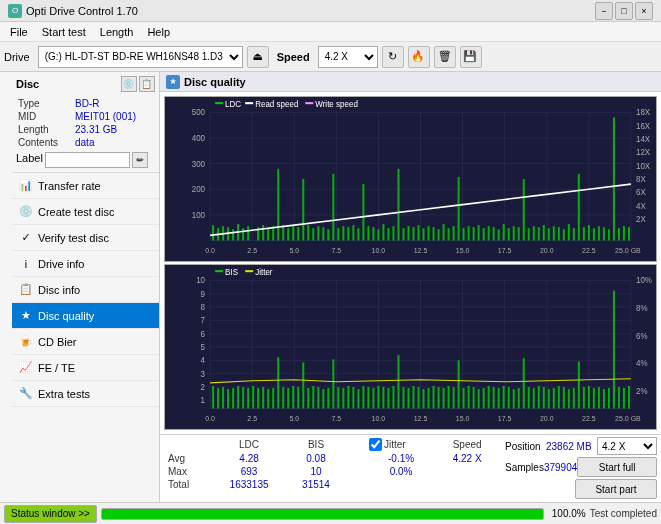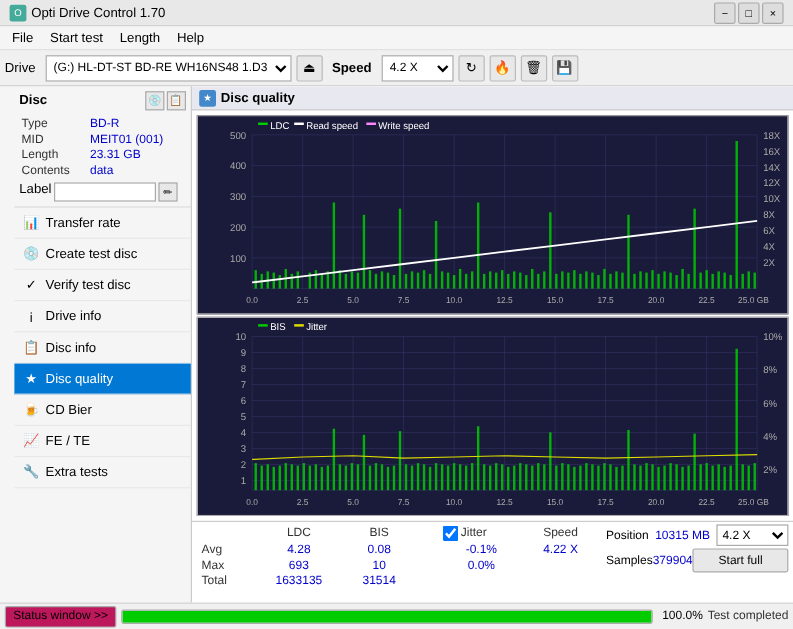--- a/index.html
+++ b/index.html
@@ -43,21 +43,21 @@
     .label-btn { width: 16px; height: 16px; border: 1px solid #aaa; background: #e8e8e8; cursor: pointer; display: flex; align-items: center; justify-content: center; font-size: 9px; }
     
     
     .nav-items { flex: 1; }
     .nav-item { display: flex; align-items: center; height: 26px; padding: 0 6px; cursor: pointer; font-size: 11px; gap: 4px; border-bottom: 1px solid #e8e8e8; }
     .nav-item.active { background: #0078d4; color: white; }
     .nav-icon { width: 16px; height: 16px; display: flex; align-items: center; justify-content: center; flex-shrink: 0; }
     
     
     .statusbar { height: 22px; background: #f0f0f0; border-top: 1px solid #ccc; display: flex; align-items: center; padding: 0 4px; gap: 4px; }
-    .status-btn { height: 18px; border: 1px solid #aaa; background: #be185d; cursor: pointer; font-size: 10px; padding: 0 6px; border-radius: 2px; }
+    .status-btn { height: 18px; border: 1px solid #aaa; background: #84cc16; cursor: pointer; font-size: 10px; padding: 0 6px; border-radius: 2px; }
     .progress-bar-container { flex: 1; height: 12px; background: #ddd; border: 1px solid #aaa; border-radius: 2px; overflow: hidden; }
     .progress-bar-fill { height: 100%; background: #00cc00; }
     .progress-text { font-size: 10px; margin-left: 4px; }
     .status-text { font-size: 10px; color: #333; }
     
     
     .content { flex: 1; background: white; overflow: hidden; display: flex; flex-direction: column; }
     
     
     .quality-header { background: #e8e8f0; height: 20px; display: flex; align-items: center; padding: 0 6px; gap: 4px; border-bottom: 1px solid #ccc; }
@@ -551,27 +551,30 @@
               <td></td>
               <td></td>
               <td></td>
             </tr>
           </tbody>
         </table>
       </div>
       <div class="stats-right">
         <div class="stats-right-row">
           <span>Position</span>
-          <span class="stats-right-val">10315 MB</span>
+          <span class="stats-right-val">23862 MB</span>
           <select class="speed-disp-select"><option>4.2 X</option></select>
         </div>
         <div class="stats-right-row">
           <span>Samples</span>
           <span class="stats-right-val">379904</span>
           <button class="start-btn">Start full</button>
+        </div>
+        <div class="stats-right-row">
+          <button class="start-btn" style="margin-left:auto">Start part</button>
         </div>
       </div>
     </div>
   </div>
 </div>
 
 <div class="statusbar">
   <button class="status-btn">Status window &gt;&gt;</button>
   <div class="progress-bar-container">
     <div class="progress-bar-fill" style="width:100%"></div>

